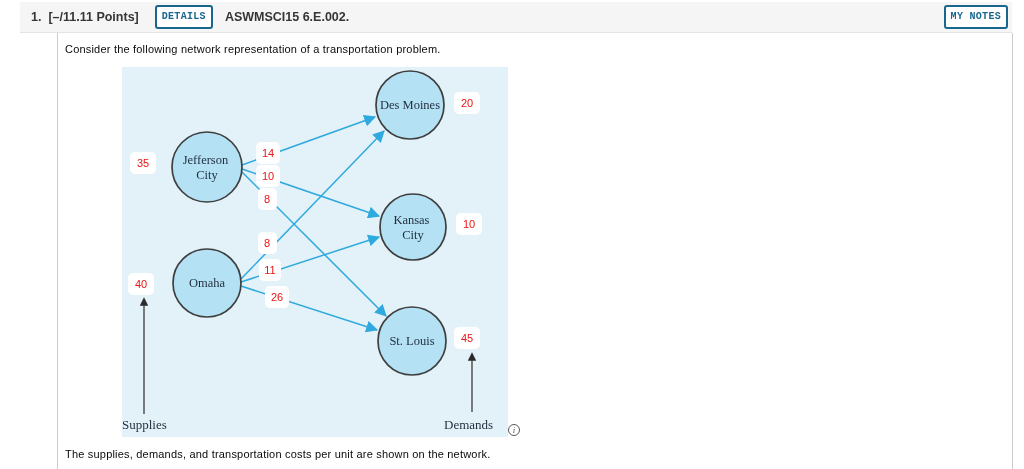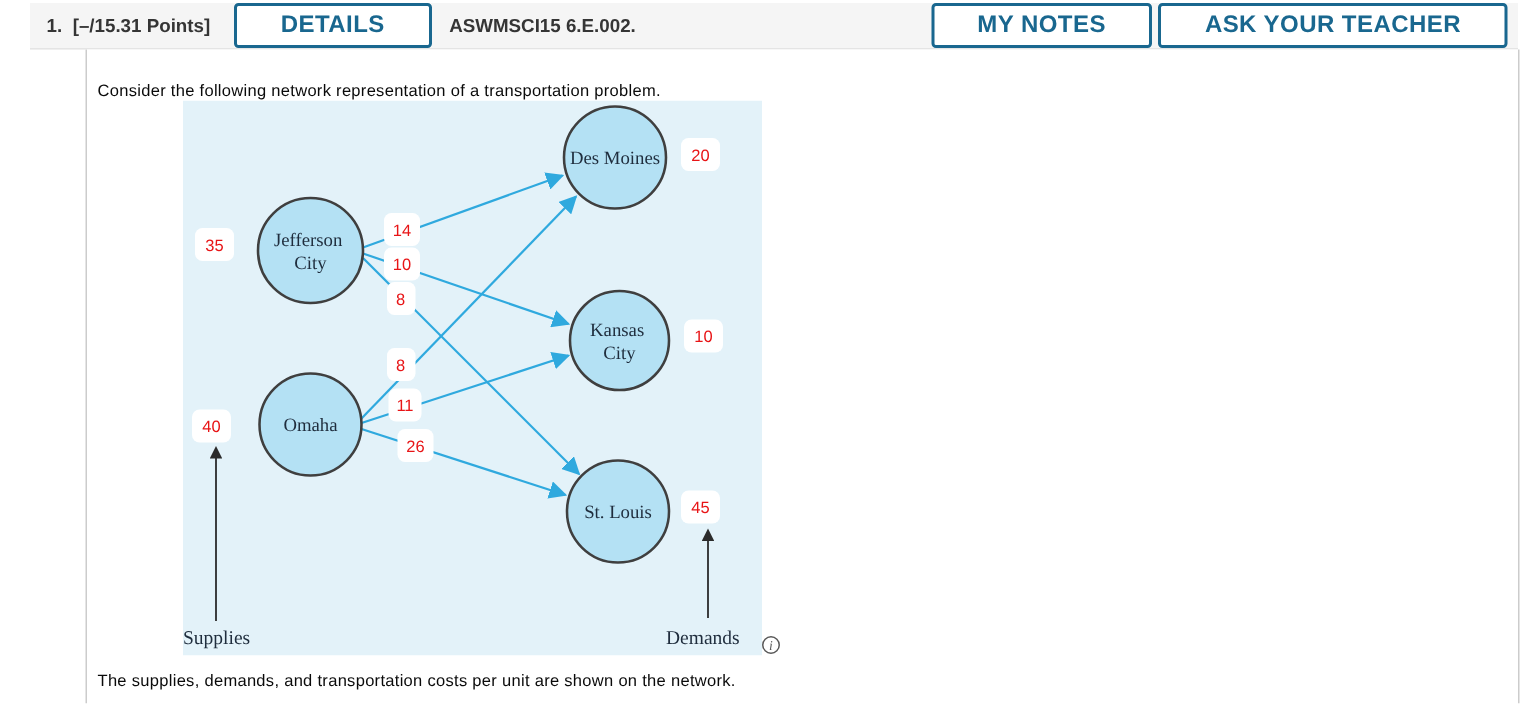--- a/index.html
+++ b/index.html
@@ -21,38 +21,38 @@
     position:absolute;left:20px;top:2px;width:992px;height:31px;
     background:var(--header-bg);border-bottom:1px solid #e4e4e4;
     display:flex;align-items:center;
   }
   .qheader .qtitle{font-size:12.5px;font-weight:bold;color:#353535;white-space:pre;}
   .qnum{margin-left:11px;}
   .qpoints{margin-left:7px;}
   .qcode{margin-left:12px;text-align:center;}
   .wa-btn{
     background:#fff;border:2px solid var(--accent-blue);color:var(--accent-blue);
-    font-family:Liberation Sans, sans-serif;
-    font-size:16px;font-weight:bold;letter-spacing:.3px;
-    padding:5px 29px;border-radius:3px;cursor:pointer;line-height:1;
+    font-family:Liberation Mono, monospace;
+    font-size:10px;font-weight:bold;letter-spacing:.3px;
+    padding:5px 5px;border-radius:3px;cursor:pointer;line-height:1;
   }
   .details-btn{margin-left:16px;}
   .spacer{flex:1;}
   .mynotes-btn{margin-right:4px;}
   .teacher-btn{margin-right:7px;}
 
   .content-frame{
     position:absolute;left:57px;top:33px;width:956px;height:436px;
     border-left:1px solid var(--border-gray);border-right:1px solid var(--border-gray);
     background:#fff;
   }
   .intro-text,.footer-text{
     position:absolute;left:65px;font-size:11px;color:#0a0a0a;letter-spacing:.2px;
   }
-  .intro-text{top:55px;}
+  .intro-text{top:43px;}
   .footer-text{top:448px;}
 
   .net-svg{position:absolute;left:122px;top:67px;}
   .net-bg{fill:var(--diagram-bg);}
   .node{fill:var(--node-fill);stroke:var(--node-stroke);stroke-width:1.7;}
   .edge{stroke:var(--edge-blue);stroke-width:1.5;fill:none;}
   .arrow-blue-fill{fill:var(--edge-blue);}
   .arrow-black-fill{fill:#2b2b2b;}
   .axis-arrow{stroke:#2b2b2b;stroke-width:1.2;fill:none;}
   .node-label{
@@ -74,26 +74,25 @@
     border:1px solid #5a5a5a;border-radius:50%;
     color:#5a5a5a;font-family:"Liberation Serif","DejaVu Serif",serif;
     font-size:9px;line-height:10px;text-align:center;font-style:italic;cursor:pointer;
   }
 </style>
 </head>
 <body>
 
 <div class="qheader">
   <span class="qtitle qnum">1.</span>
-  <span class="qtitle qpoints">[–/15.31 Points]</span>
+  <span class="qtitle qpoints">[–/11.11 Points]</span>
   <button class="wa-btn details-btn">DETAILS</button>
   <span class="qtitle qcode">ASWMSCI15 6.E.002.</span>
   <span class="spacer"></span>
   <button class="wa-btn mynotes-btn">MY NOTES</button>
-  <button class="wa-btn teacher-btn">ASK YOUR TEACHER</button>
 </div>
 
 <div class="content-frame"></div>
 
 <div class="intro-text">Consider the following network representation of a transportation problem.</div>
 
 <svg class="net-svg" width="386" height="370" viewBox="0 0 386 370">
   <defs>
     <marker id="arrowBlue" viewBox="0 0 10 10" refX="9" refY="5" markerWidth="8" markerHeight="8" orient="auto">
       <path d="M0,0 L10,5 L0,10 z" class="arrow-blue-fill"></path>

